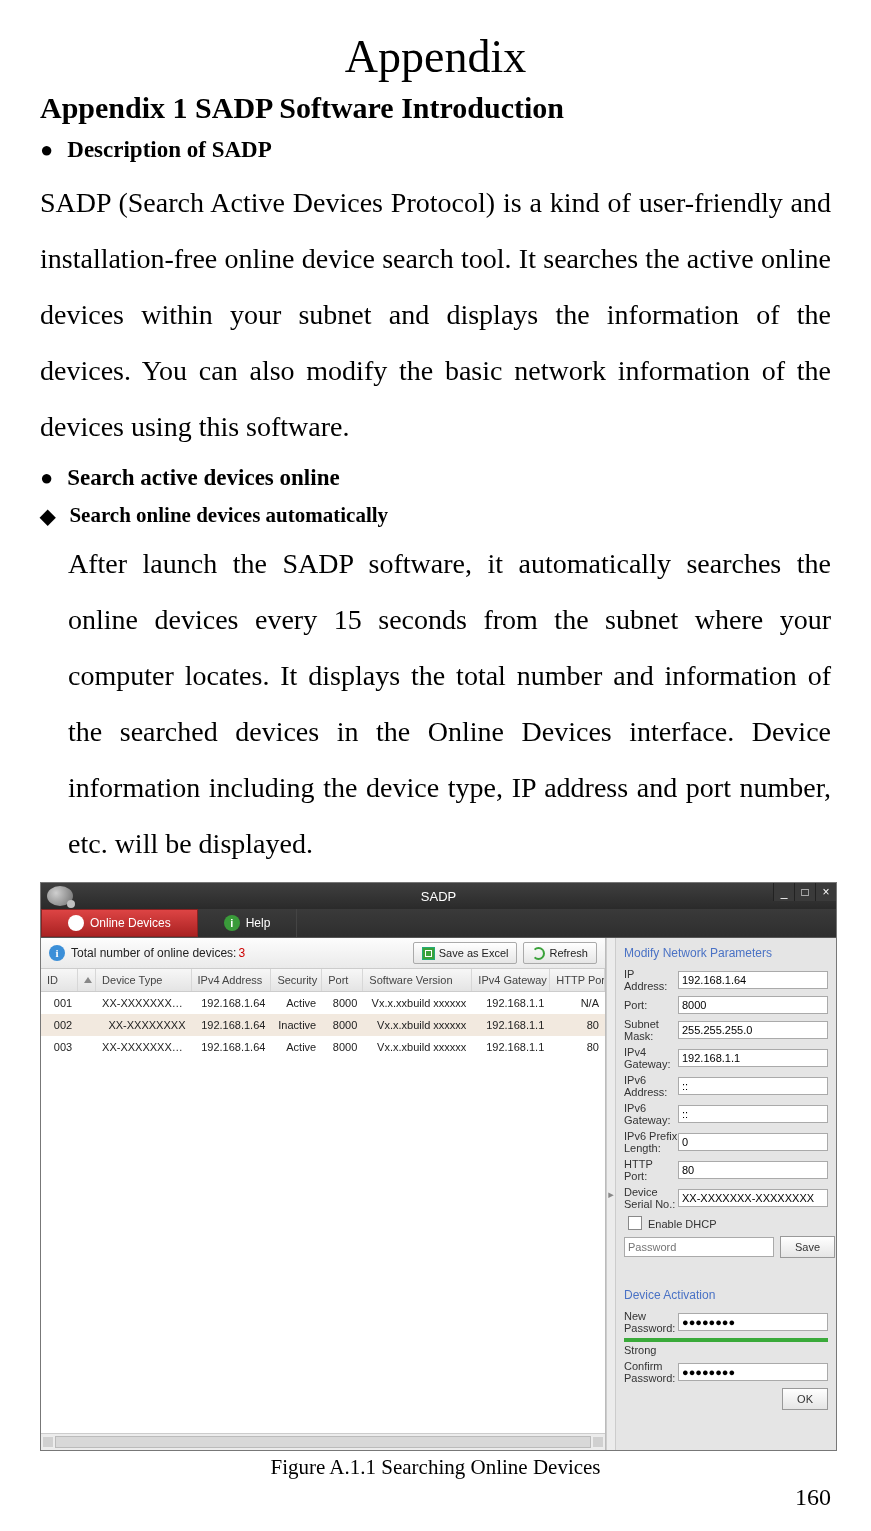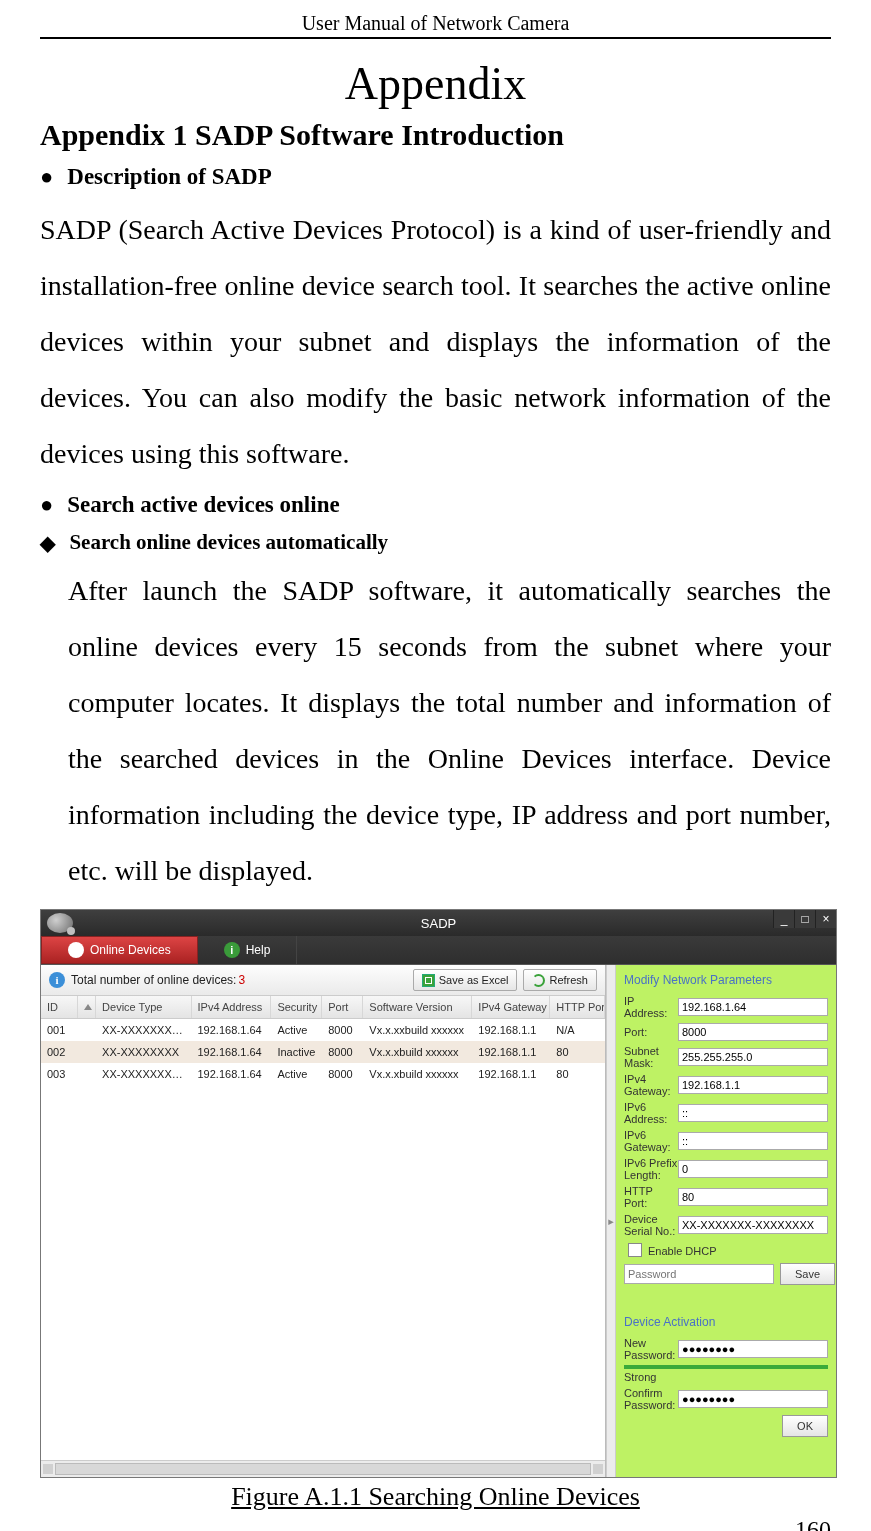--- a/index.html
+++ b/index.html
@@ -223,21 +223,21 @@
     .c-id { width: 38px; }
     .c-sort { width: 18px; }
     .sort-up{width:0;height:0;border-left:4px solid transparent;border-right:4px solid transparent;border-bottom:6px solid #888;margin:auto;}
     .c-type { width: 98px; }
     .c-ip { width: 82px; }
     .c-sec { width: 52px; }
     .c-port { width: 42px; }
     .c-ver { width: 112px; }
     .c-gw { width: 80px; }
     .c-http { width: 56px; }
-    .scroll-area { flex: 1; background: #fff; }
+    .scroll-area { flex: 1; background: #fff; text-align: right; }
     .hscroll {
       height: 16px;
       background: #ececec;
       border-top: 1px solid #ccc;
       position: relative;
     }
     .hscroll::before, .hscroll::after {
       content: "";
       position: absolute;
       top: 3px; width: 10px; height: 10px;
@@ -252,21 +252,21 @@
     .splitter {
       width: 8px;
       background: #ececec;
       border-left: 1px solid #ccc;
       border-right: 1px solid #ccc;
       display:flex; align-items:center; justify-content:center;
       color:#888;
     }
     .right-pane {
       width: 220px;
-      background: #bef264;
+      background: #e5e5e5;
       padding: 8px 8px 8px 8px;
       box-sizing: border-box;
       font-size: 11px;
       color: #333;
       overflow: hidden;
     }
     .rp-title { color: #4a72c5; font-size: 12px; margin-bottom: 8px; }
     .field-row {
       display: flex;
       align-items: center;
@@ -293,35 +293,33 @@
       border:1px solid #999; background:linear-gradient(#fff,#e5e5e5);
       height:20px; padding:0 14px; font-size:11px; margin-left:6px;
       display:flex;align-items:center;
     }
     .strength-bar {
       height:4px; background:#3aaa3a; margin: 2px 0 2px 0;
     }
     .ok-row { display:flex; justify-content:flex-end; margin-top:4px;}
     .figure-caption {
       text-align: center;
-      font-size: 26px;
+      font-size: 21px;
       margin-top: 4px;
-      text-decoration: underline;
     }
     .page-no {
       text-align: right;
       font-size: 24px;
       margin-top: 4px;
     }
   </style>
 </head>
 <body>
 
 <div class="page">
-  <div class="doc-header">User Manual of Network Camera</div>
   <div class="appendix-title">Appendix</div>
   <div class="section-h1">Appendix 1 SADP Software Introduction</div>
 
   <div class="bullet-row">
     <span class="bullet">●</span>
     <span>Description of SADP</span>
   </div>
   <div class="para">SADP (Search Active Devices Protocol) is a kind of user-friendly and installation-free online device search tool. It searches the active online devices within your subnet and displays the information of the devices. You can also modify the basic network information of the devices using this software.</div>
 
   <div class="bullet-row">

